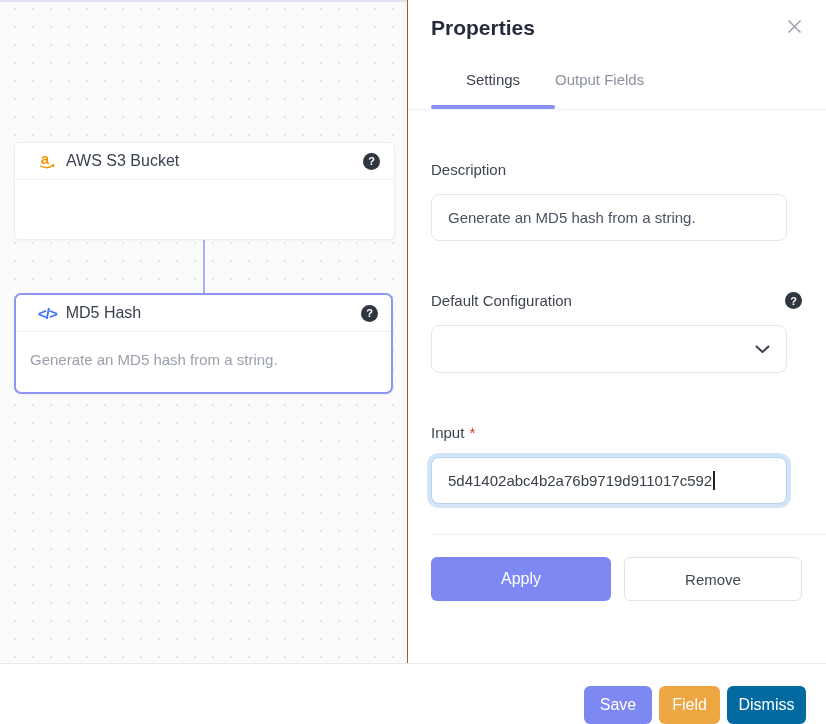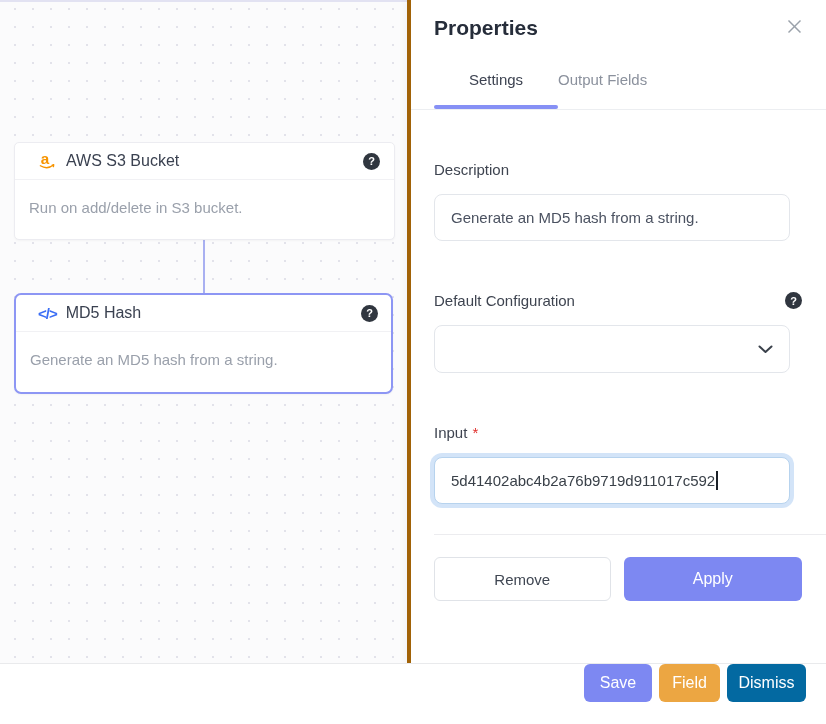--- a/index.html
+++ b/index.html
@@ -38,21 +38,21 @@
     margin-left:auto; width:17px; height:17px; border-radius:50%;
     background:#30363f; color:#fff; font-size:11px; font-weight:bold;
     display:flex; align-items:center; justify-content:center; flex:0 0 auto;
   }
   .aws-icon { width:19px; height:20px; flex:0 0 auto; }
   .code-icon { color:#3b6ef5; font-size:15px; font-weight:bold; letter-spacing:-1px; flex:0 0 auto; }
 
   
   .panel {
     position:absolute; left:407px; top:0; width:419px; height:663px; background:#fff;
-    border-left:4px solid #a16207; box-shadow:-3px 0 6px rgba(30,30,50,0.03);
+    border-left:1px solid #a16207; box-shadow:-3px 0 6px rgba(30,30,50,0.03);
     padding:16px 24px 0 23px;
   }
   .panel-title { font-size:21px; font-weight:bold; color:#262d3a; }
   .close-btn { position:absolute; top:19px; right:24px; width:15px; height:15px; cursor:pointer; }
 
   .tabs {
     position:relative; display:flex; align-items:flex-end;
     margin:31px -24px 0 -23px; padding:0 24px 0 23px;
     border-bottom:1px solid #eceef1;
   }
@@ -86,21 +86,21 @@
   .panel-divider { margin:30px -24px 0 0; border:0; border-top:1px solid #ececef; }
 
   .action-row { display:flex; margin-top:22px; gap:13px; }
   .btn { border:none; border-radius:6px; font-size:16px; cursor:pointer; font-family:inherit; }
   .apply-btn { width:180px; height:44px; background:#7d88f2; color:#fff; }
   .remove-btn { width:178px; height:44px; background:#fff; color:#3f4652; border:1px solid #e0e3e8; font-size:15px; }
 
   
   .footer {
     position:absolute; left:0; top:663px; width:826px; height:61px; background:#fff;
-    border-top:1px solid #e9eaec; display:flex; align-items:flex-start; justify-content:flex-end;
+    border-top:1px solid #e9eaec; display:flex; align-items:flex-end; justify-content:flex-end;
     padding-right:20px; gap:7px;
   }
   .footer .btn { height:38px; color:#fff; font-size:16px; }
   .save-btn { width:68px; background:#7d88f2; }
   .test-btn { width:61px; background:#eca642; }
   .dismiss-btn { width:79px; background:#0369a1; }
 </style>
 </head>
 <body>
 
@@ -111,21 +111,20 @@
 
     <div class="node" style="left:14px; top:140px; width:381px; height:98px;">
       <div class="node-header">
         <svg class="aws-icon" viewBox="0 0 20 21">
           <text x="3" y="14" font-size="16" font-weight="bold" fill="#f79400" font-family="Liberation Sans, sans-serif">a</text>
           <path d="M2.5 15.5 Q10 20 16.5 14.5 L15 14.8 M16.5 14.5 L16.2 16.3" stroke="#f79400" fill="none" stroke-width="1.5" stroke-linecap="round"></path>
         </svg>
         <span class="node-title">AWS S3 Bucket</span>
         <span class="help-badge">?</span>
       </div>
-      <div class="node-body">Run on add/delete in S3 bucket.</div>
     </div>
 
     <div class="node selected" style="left:14px; top:291px; width:379px; height:101px;">
       <div class="node-header">
         <span class="code-icon">&lt;/&gt;</span>
         <span class="node-title">MD5 Hash</span>
         <span class="help-badge">?</span>
       </div>
       <div class="node-body">Generate an MD5 hash from a string.</div>
     </div>
@@ -173,22 +172,22 @@
       </div>
       <div class="text-input focused">
         <span>5d41402abc4b2a76b9719d911017c592</span>
         <span class="caret"></span>
       </div>
     </div>
 
     <hr class="panel-divider">
 
     <div class="action-row">
+      <button class="btn apply-btn">Apply</button>
       <button class="btn remove-btn">Remove</button>
-      <button class="btn apply-btn">Apply</button>
     </div>
   </div>
 
   <div class="footer">
     <button class="btn save-btn">Save</button>
     <button class="btn test-btn">Field</button>
     <button class="btn dismiss-btn">Dismiss</button>
   </div>
 
 </div>

